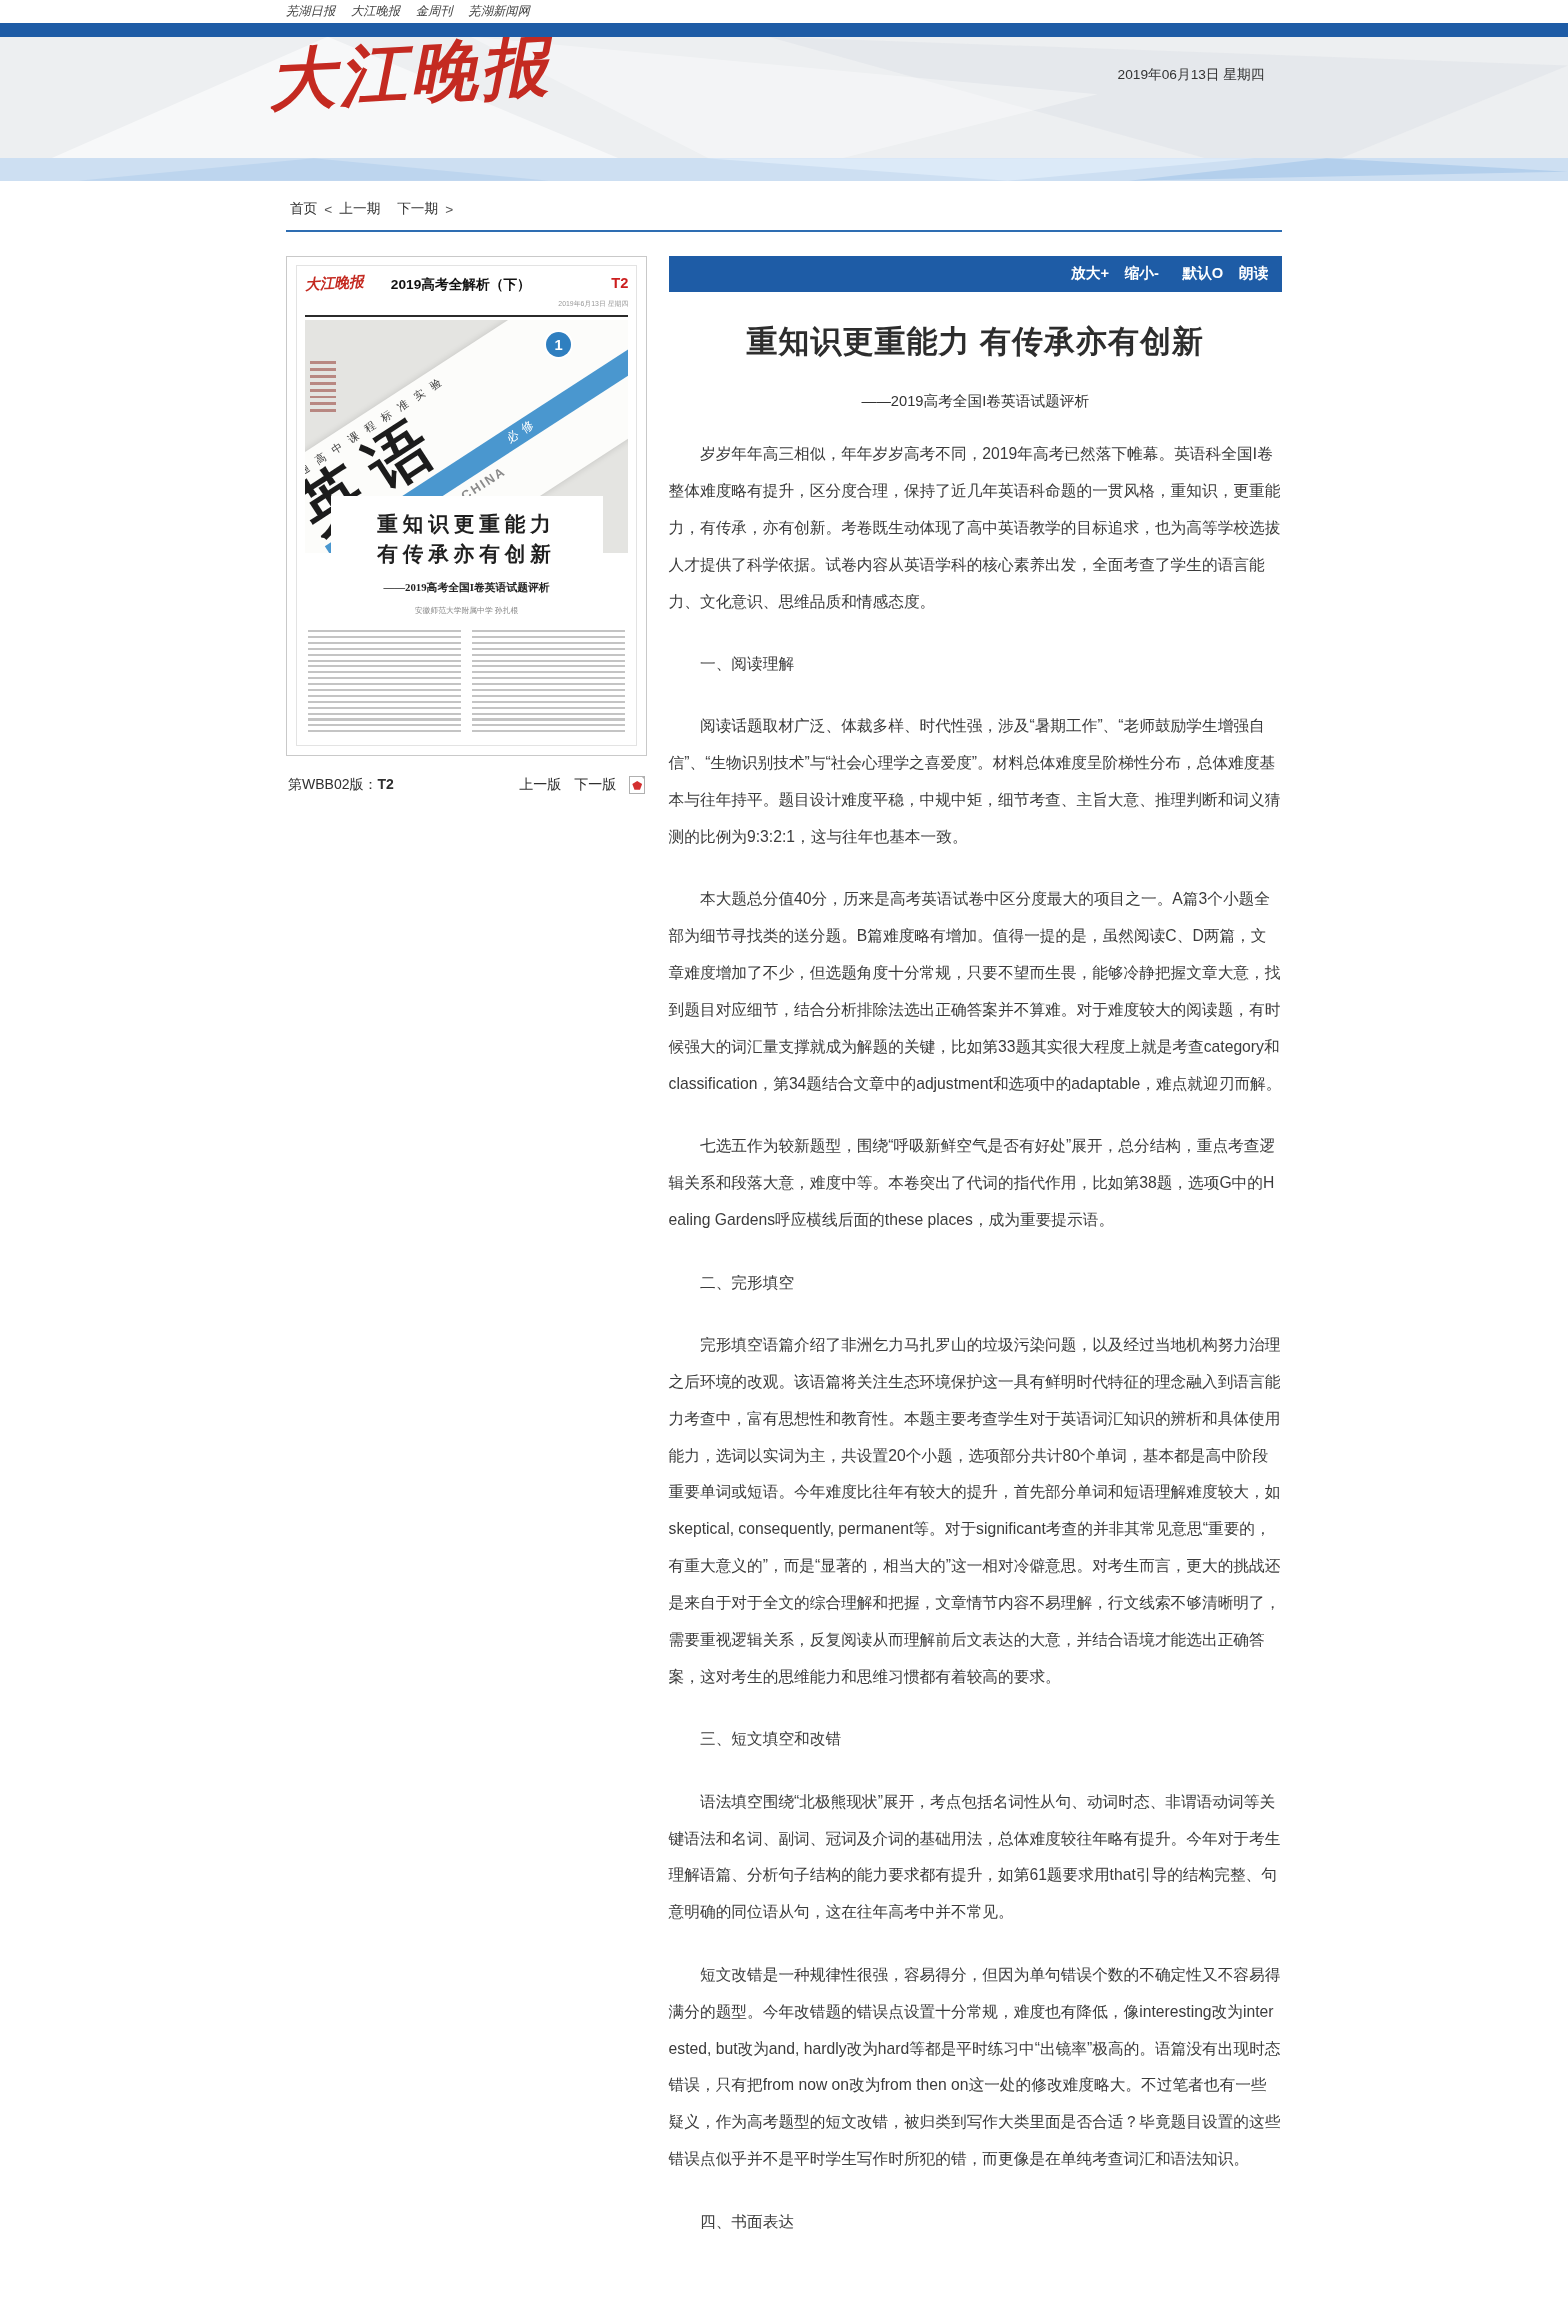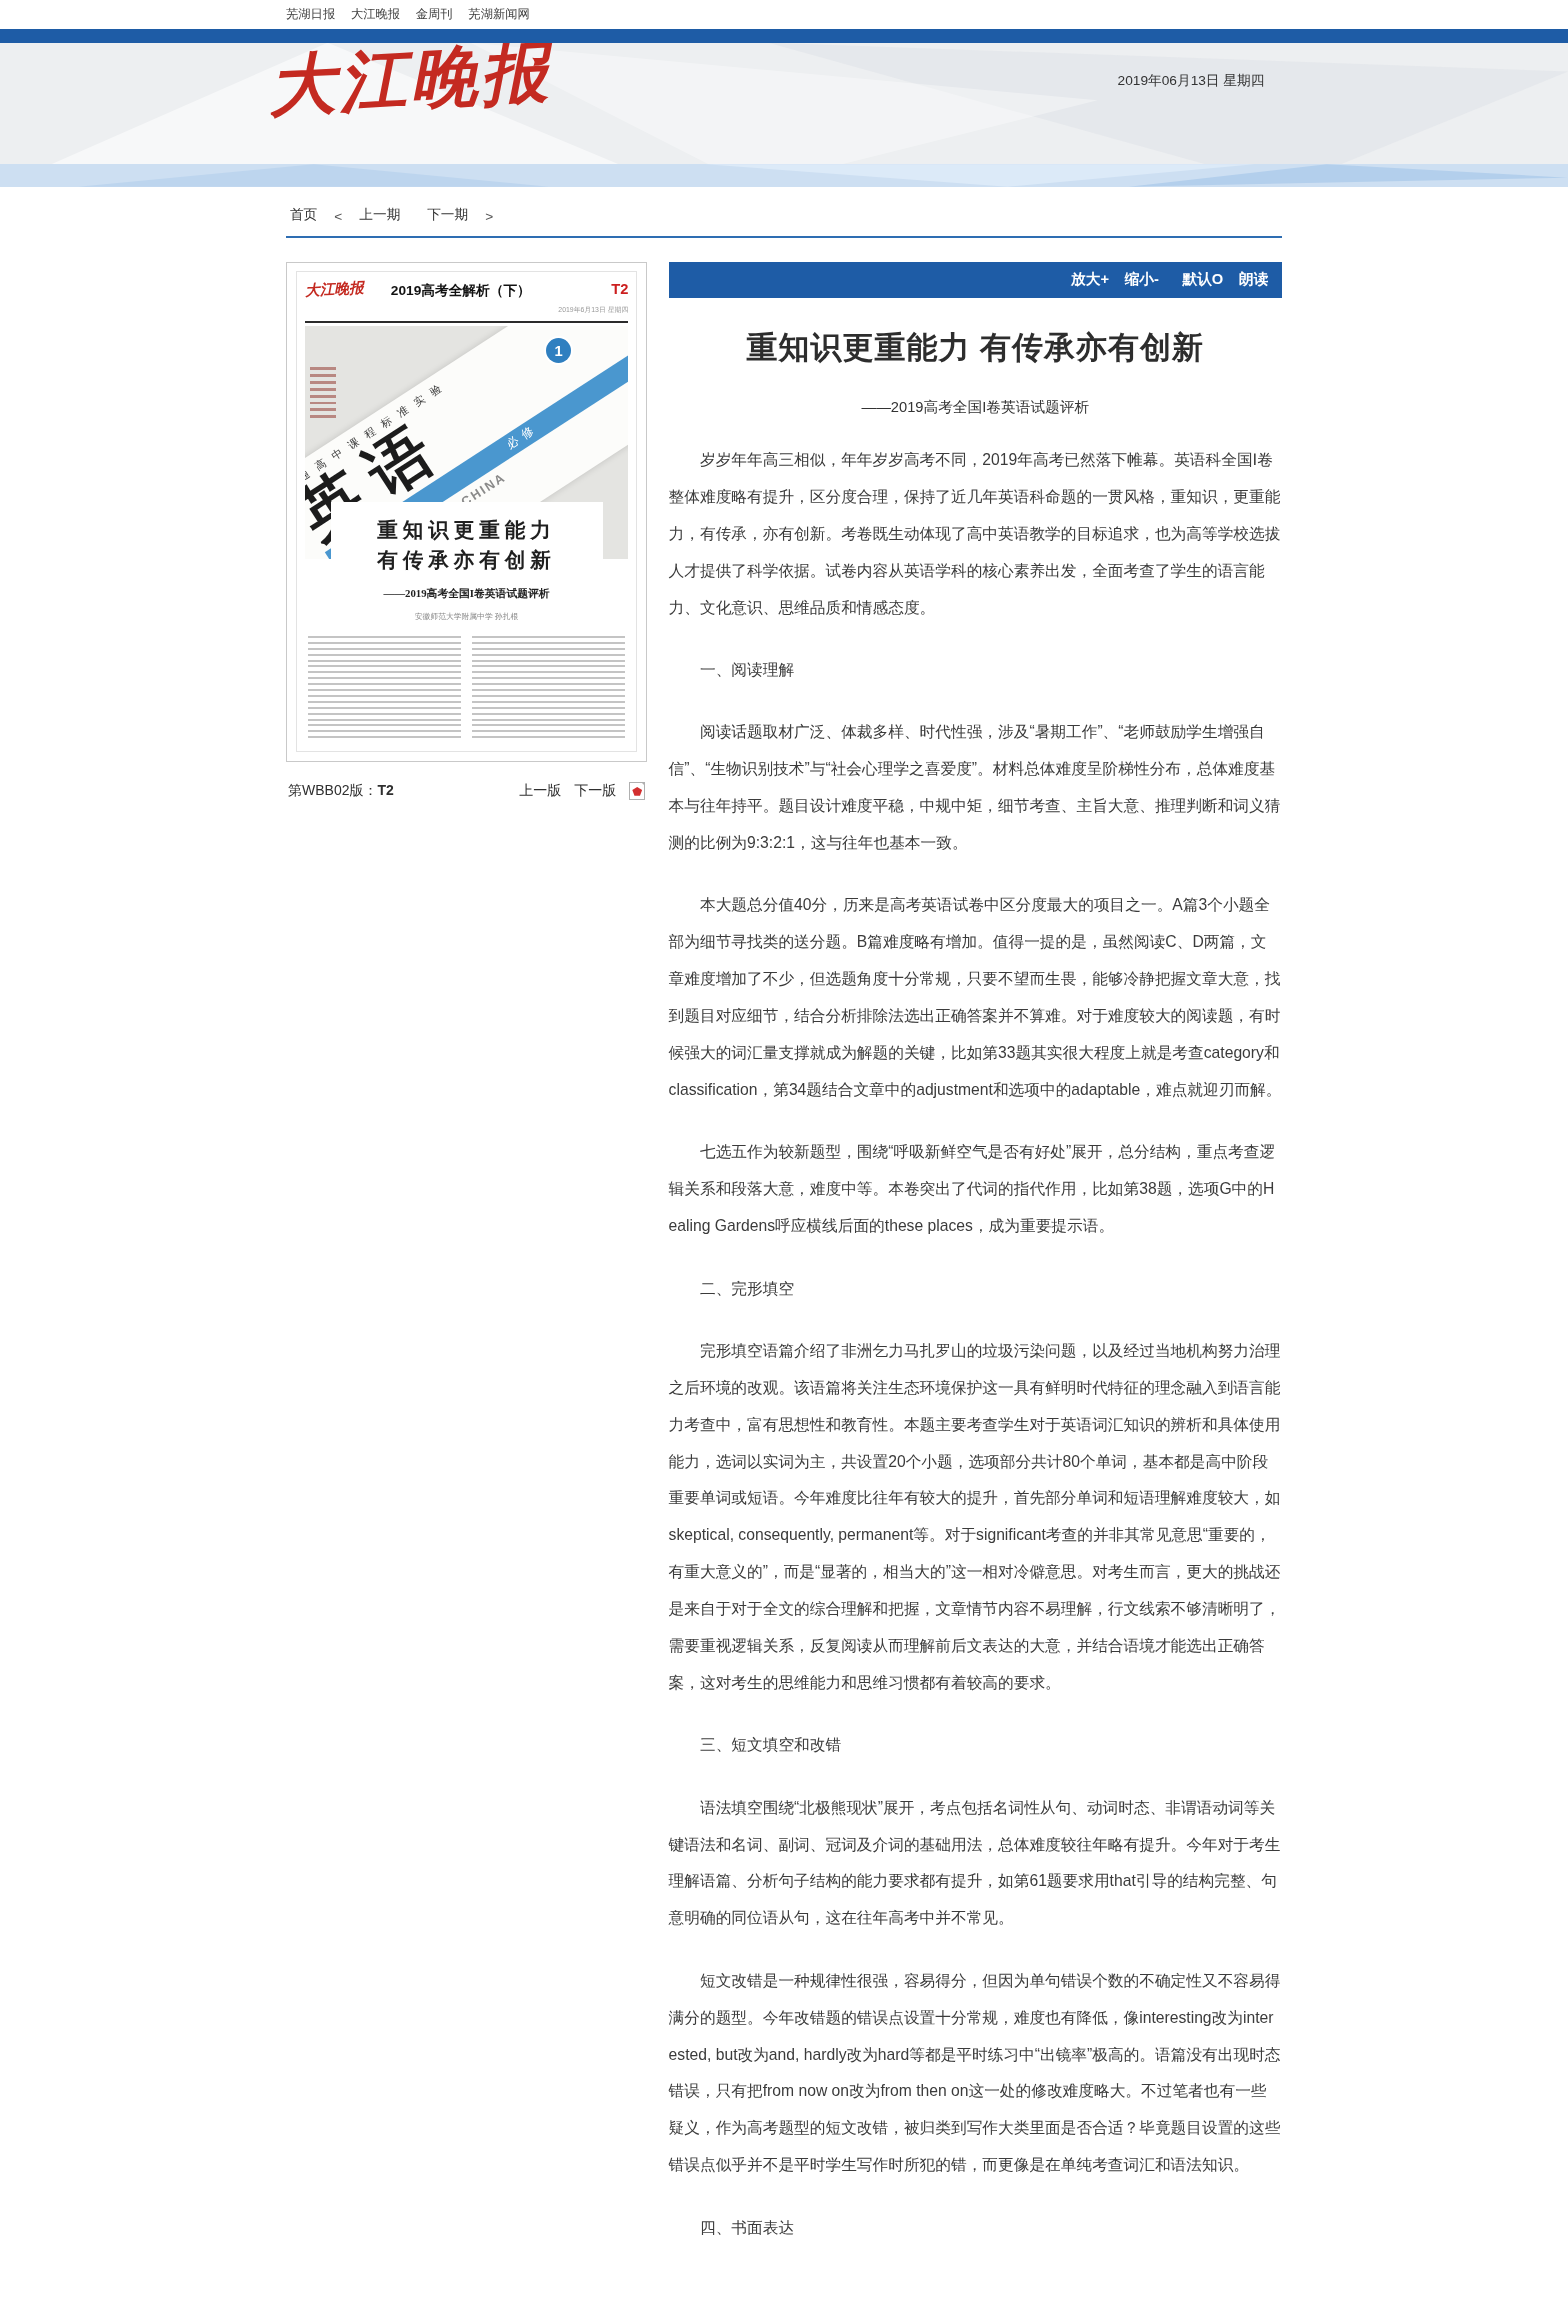--- a/index.html
+++ b/index.html
@@ -6,21 +6,21 @@
   html,body { margin:0; padding:0; }
   body {
     width:1568px; min-height:2324px;
     display:flex; flex-direction:column;
     background:#ffffff; color:#333;
     font-family:"Liberation Sans", sans-serif;
   }
   .wrap { width:996px; margin:0 auto; }
 
   
-  .topbar { height:29px; display:flex; align-items:center; }
+  .topbar { height:23px; display:flex; align-items:center;font-style:italic; }
   .topbar .wrap { display:flex; gap:15.7px; font-size:12.3px; color:#3f3f3f; }
   .topbar a { color:#3f3f3f; text-decoration:none; cursor:pointer; }
 
   .top-strip { height:13.7px; background:#1e5ca6; }
 
   
   .masthead { position:relative; height:144px; background:#edeff1; overflow:hidden; }
   .facet { position:absolute; pointer-events:none; }
   .f1 { left:0; top:0; width:55%; height:100%; background:rgba(255,255,255,.55);
         clip-path:polygon(0 100%, 38% 0, 78% 100%); }
@@ -41,21 +41,21 @@
   .b1 { left:5%; top:0; width:30%; height:100%; background:#bdd5ee;
         clip-path:polygon(0 100%, 50% 0, 100% 100%); }
   .b2 { left:45%; top:0; width:35%; height:100%; background:#dceaf8;
         clip-path:polygon(0 0, 100% 0, 55% 100%); }
   .b3 { right:0; top:0; width:28%; height:100%; background:#b3cfec;
         clip-path:polygon(0 100%, 45% 0, 100% 60%); }
 
   
   .issue-nav { margin-top:11.8px; padding:7.8px 3.9px 11.8px;
                border-bottom:2px solid #2e6db2;
-               font-size:13.7px; color:#333; display:flex; align-items:flex-end; gap:17px; }
+               font-size:13.7px; color:#333; display:flex; align-items:center; gap:7px; }
   .issue-nav .lnk { cursor:pointer; }
   .issue-nav .arr { color:#555; }
 
   
   .main { display:flex; gap:21.6px; align-items:flex-start; margin-top:23.5px; flex:1 0 auto; }
   .left-col { width:361px; flex:0 0 361px; }
   .right-col { flex:1; min-width:0; }
 
   
   .thumb { border:1px solid #c9c9c9; background:#fff; padding:8.8px; cursor:pointer; }

